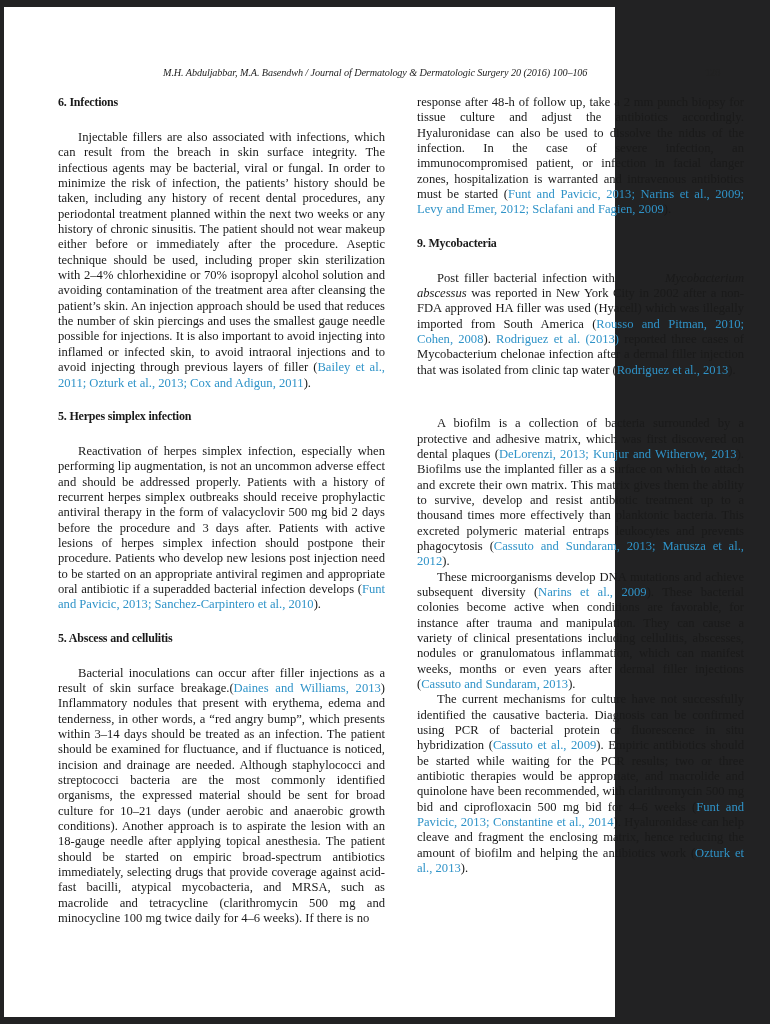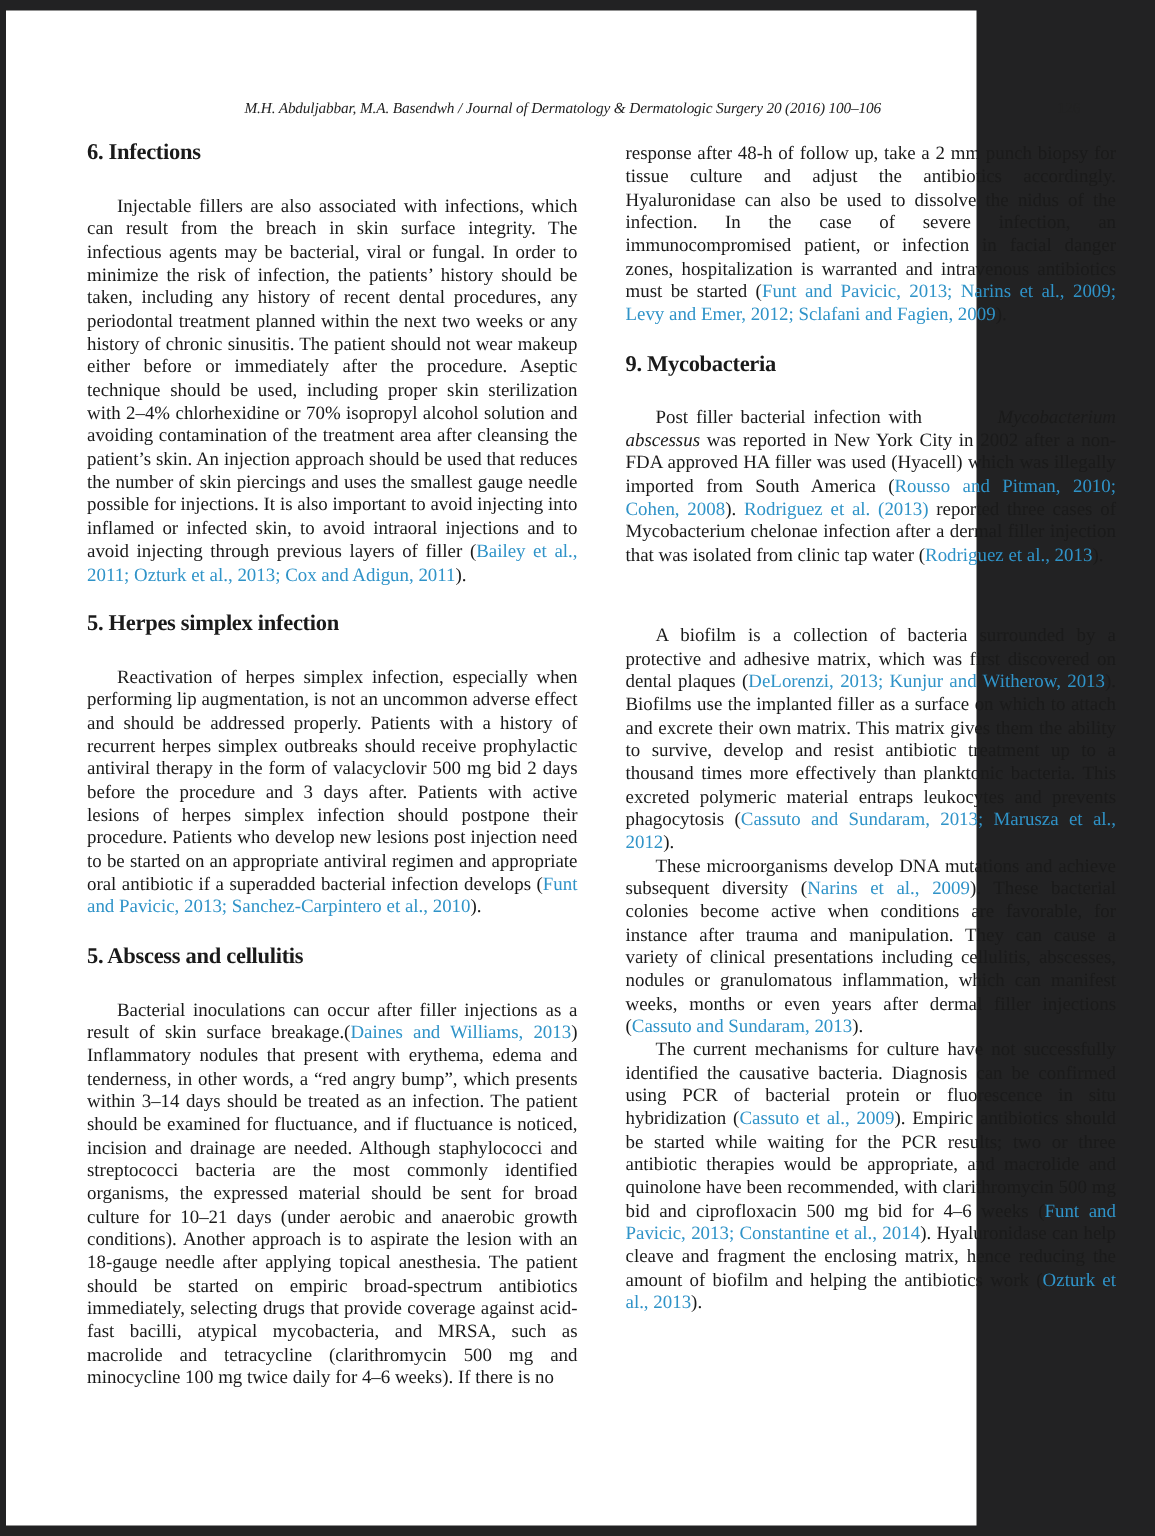--- a/index.html
+++ b/index.html
@@ -3,36 +3,35 @@
 <meta charset="utf-8">
 <style>
   html, body { margin: 0; padding: 0; }
   body {
     width: 770px; height: 1024px; background: #222223; position: relative; overflow: hidden;
     font-family: "Liberation Serif", "DejaVu Serif", serif; color: #1a1a1a;
   }
   .page {
     position: absolute; left: 4px; top: 7px; width: 611px; height: 1010px;
     background: #ffffff;
-    padding-left: 36px;
   }
   .running-head {
     position: absolute; top: 60px; left: 0; width: 100%;
     font-size: 10.2px; font-style: italic; color: #222;
   }
   .running-head .rh-text { position: absolute; left: 159px; top: 0; white-space: nowrap; letter-spacing: -0.1px; }
   .running-head .rh-page { position: absolute; left: 701px; top: 0; font-style: normal; }
   .col {
     position: absolute; top: 88px; width: 327px;
     font-size: 12.6px; line-height: 15.35px; text-align: justify; hyphens: manual;
   }
   .col.left { left: 54px; }
   .col.right { left: 413px; }
   h2 {
-    font-size: 15px; font-weight: bold; margin: 0; padding: 0;
+    font-size: 12px; font-weight: bold; margin: 0; padding: 0;
     line-height: 15px; letter-spacing: -0.2px;
   }
   p { margin: 0; text-indent: 20px; }
   p.cont { text-indent: 0; }
   .gap-after-head { height: 20px; }
   .gap-after-para { height: 18px; }
   .cite { color: #2f93c8; }
   .ital { font-style: italic; margin-left: 45px; }
   .sec { display: block; }
 </style>

